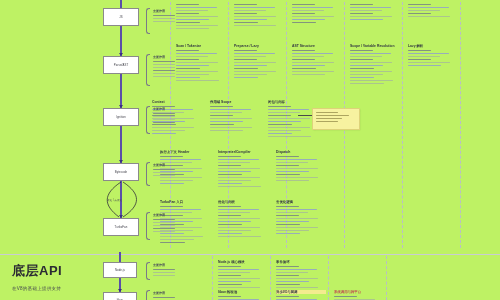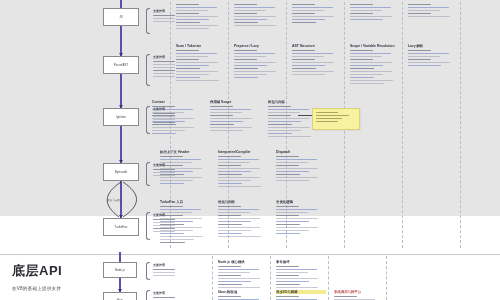--- a/index.html
+++ b/index.html
@@ -4,22 +4,22 @@
 <style>
   * { box-sizing: border-box; margin: 0; padding: 0; }
   html, body {
     width: 500px; height: 300px;
     background: #ffffff;
     font-family: "Liberation Sans", sans-serif;
     overflow: hidden;
   }
   #page {
     position: relative;
-    width: 500px; height: 216px;
-    background: #e5e5e5;
+    width: 500px; height: 300px;
+    background: #bef264;
   }
 
   
   .tline {
     height: 1px;
     background: #9aa0b0;
     opacity: .55;
     margin-bottom: 2px;
     border-radius: .5px;
   }

